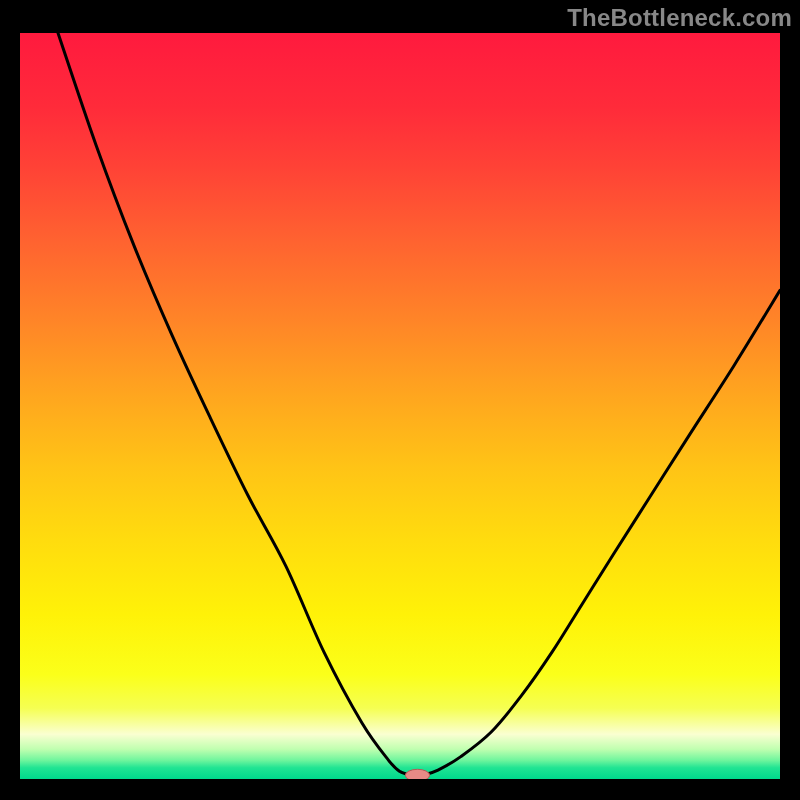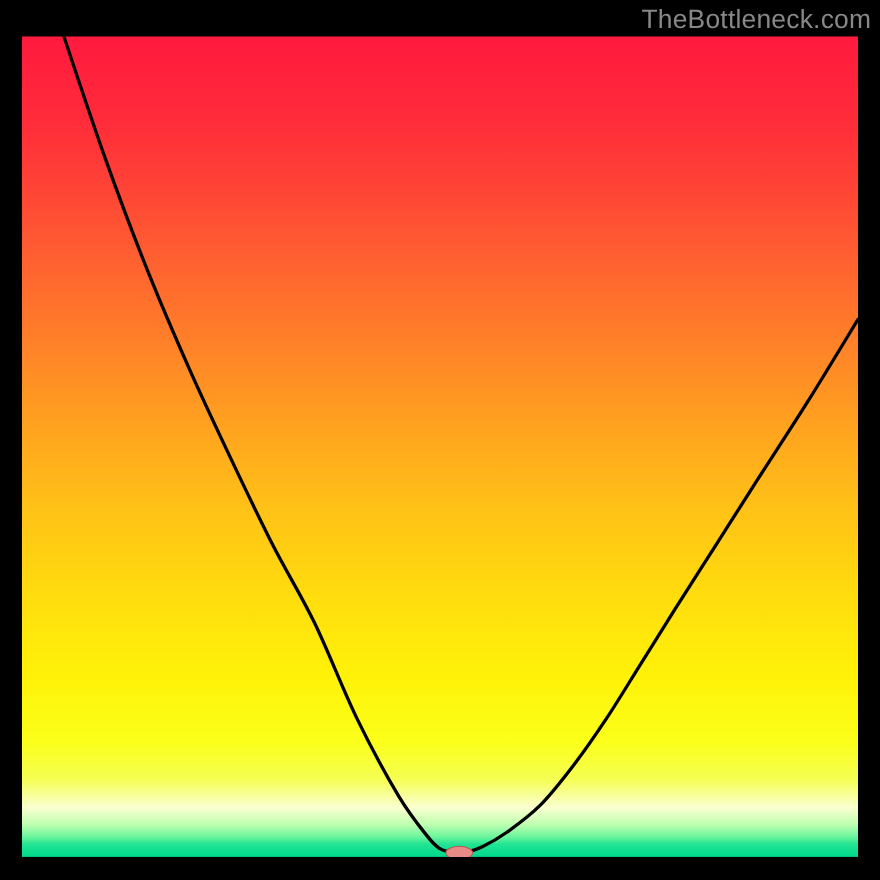--- a/index.html
+++ b/index.html
@@ -18,21 +18,21 @@
     width: 800px;
     height: 800px;
     background: #000000;
   }
   .watermark {
     position: absolute;
     top: 4px;
     right: 8px;
     color: #888888;
     font-size: 24px;
-    font-weight: 400;
+    font-weight: 700;
     letter-spacing: 0.2px;
     white-space: nowrap;
     pointer-events: none;
   }
   .plot-area {
     position: absolute;
     left: 20px;
     top: 33px;
     width: 760px;
     height: 746px;

